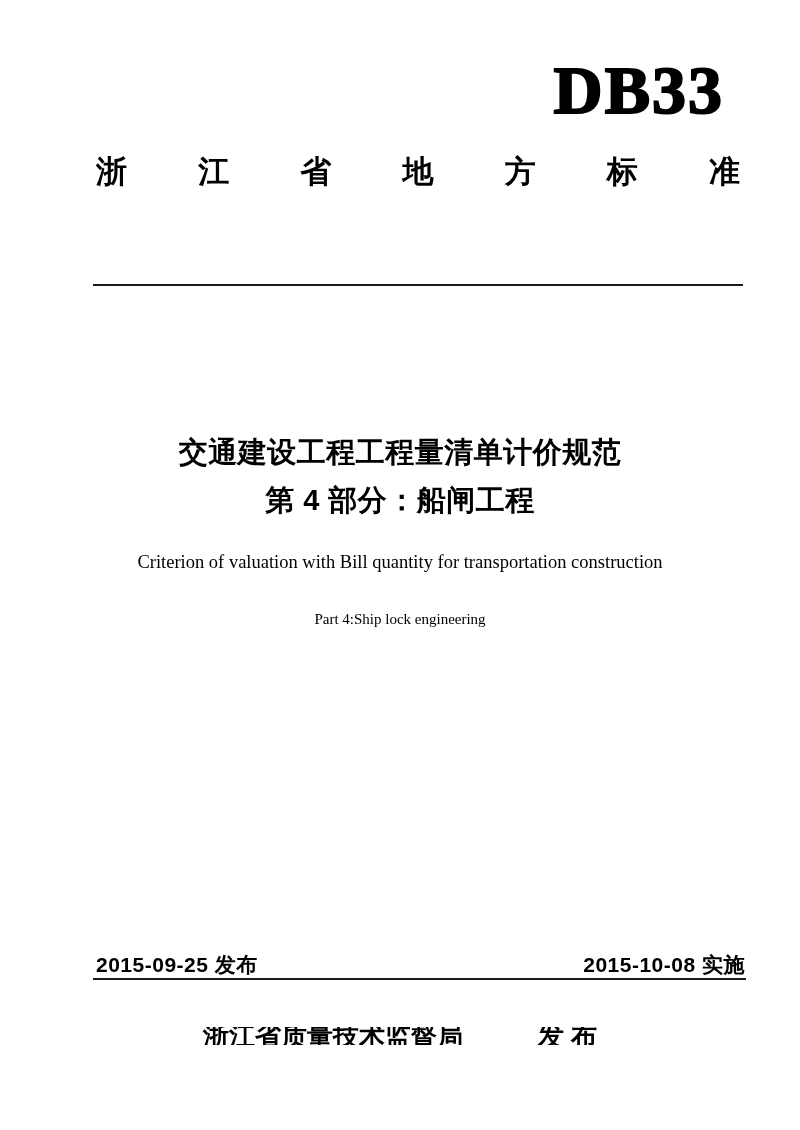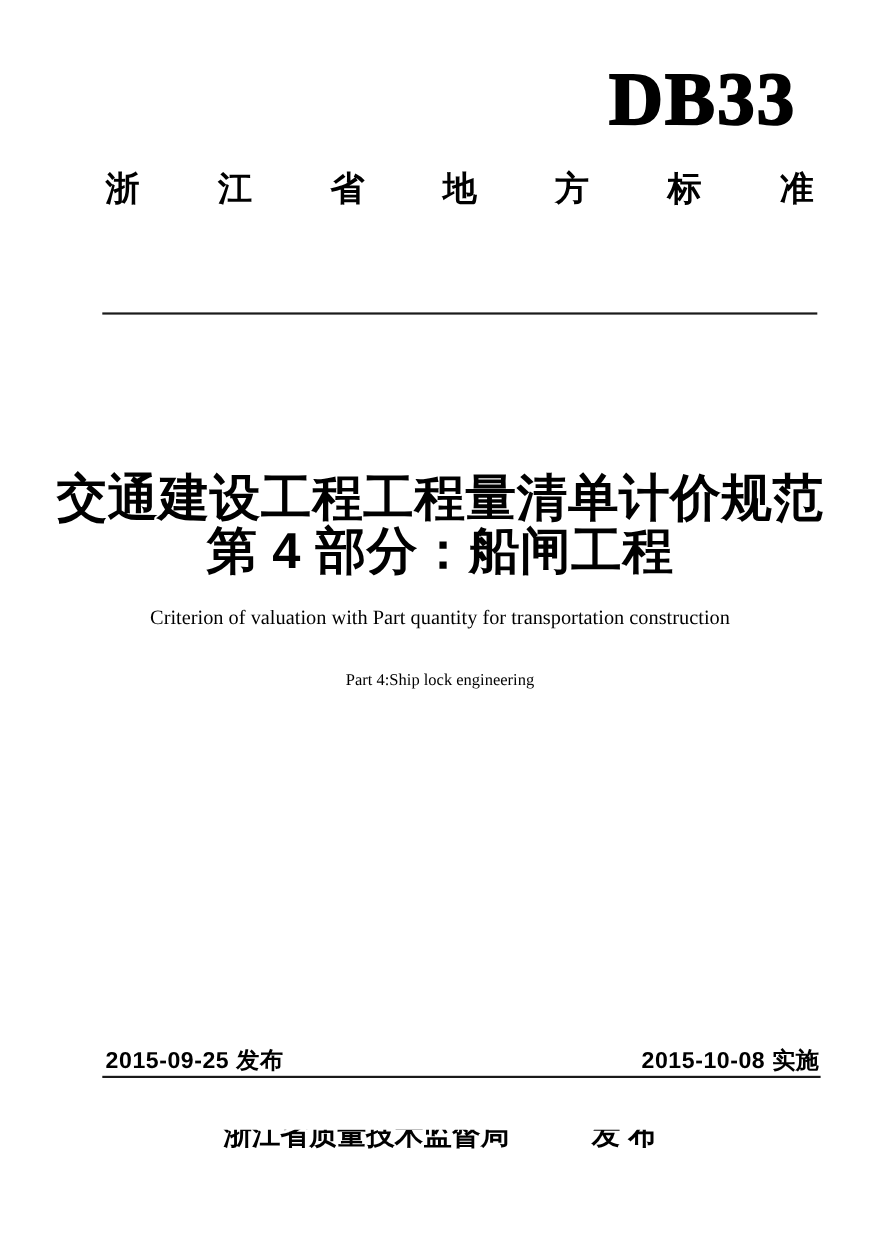--- a/index.html
+++ b/index.html
@@ -71,21 +71,21 @@
     width: 653px;
   }
 
   
   .title-cn {
     position: absolute;
     top: 428px;
     left: 0;
     width: 800px;
     text-align: center;
-    font-size: 46px;
+    font-size: 29px;
     line-height: 48px;
     font-weight: bold;
     letter-spacing: 0.5px;
   }
 
   .title-en {
     position: absolute;
     top: 549px;
     left: 0;
     width: 800px;
@@ -124,21 +124,21 @@
   
   .publisher {
     position: absolute;
     top: 1027px;
     left: 0;
     width: 800px;
     height: 18px;
     overflow: hidden;
     display: flex;
     justify-content: center;
-    align-items: flex-end;
+    align-items: center;
     font-size: 26px;
     line-height: 28px;
     font-weight: bold;
   }
   .publisher .pub-label {
     margin-left: 75px;
   }
 </style>
 </head>
 <body>
@@ -158,21 +158,21 @@
     </div>
 
 
   <div class="rule top-rule"></div>
 
   <div class="title-cn">
     <div>交通建设工程工程量清单计价规范</div>
     <div>第 4 部分：船闸工程</div>
   </div>
 
-  <div class="title-en">Criterion of valuation with Part quantity for transportation construction</div>
+  <div class="title-en">Criterion of valuation with Bill quantity for transportation construction</div>
 
   <div class="title-part">Part 4:Ship lock engineering</div>
 
   <div class="dates">
     <span>2015-09-25 发布</span>
     <span>2015-10-08 实施</span>
   </div>
 
   <div class="rule bottom-rule"></div>
 

